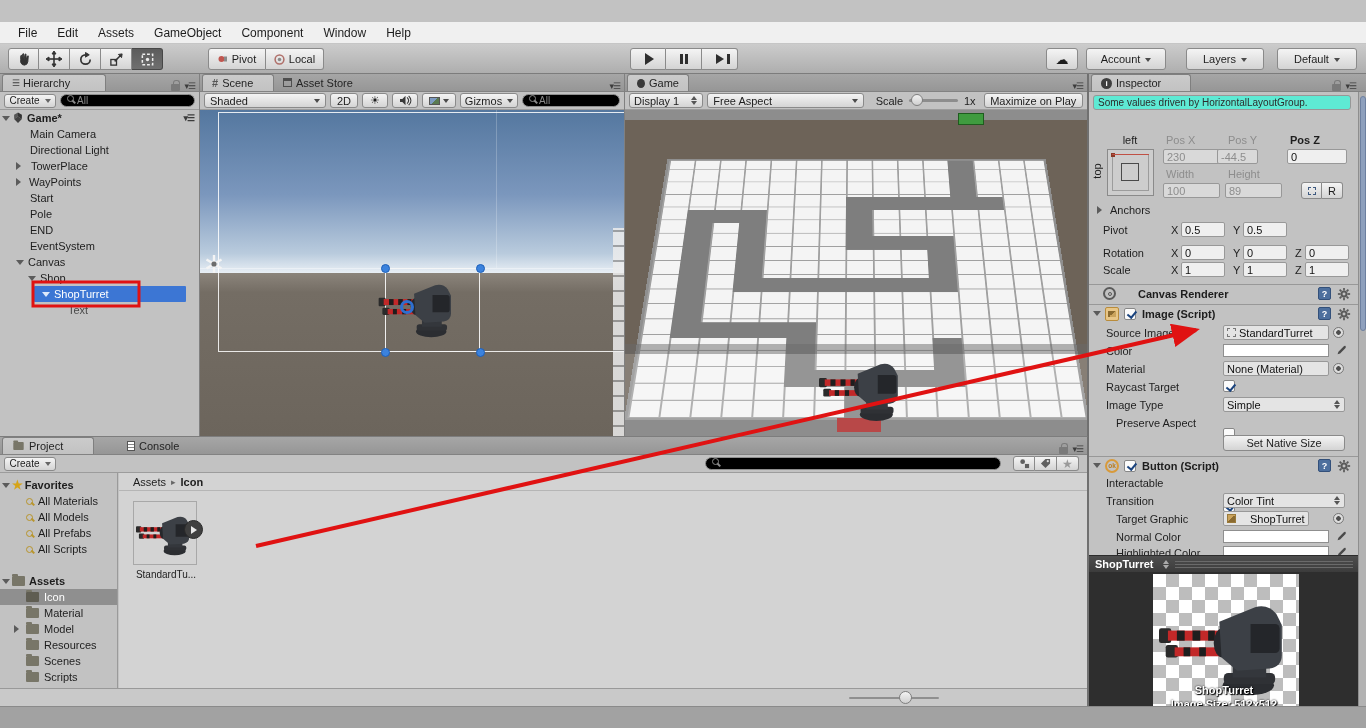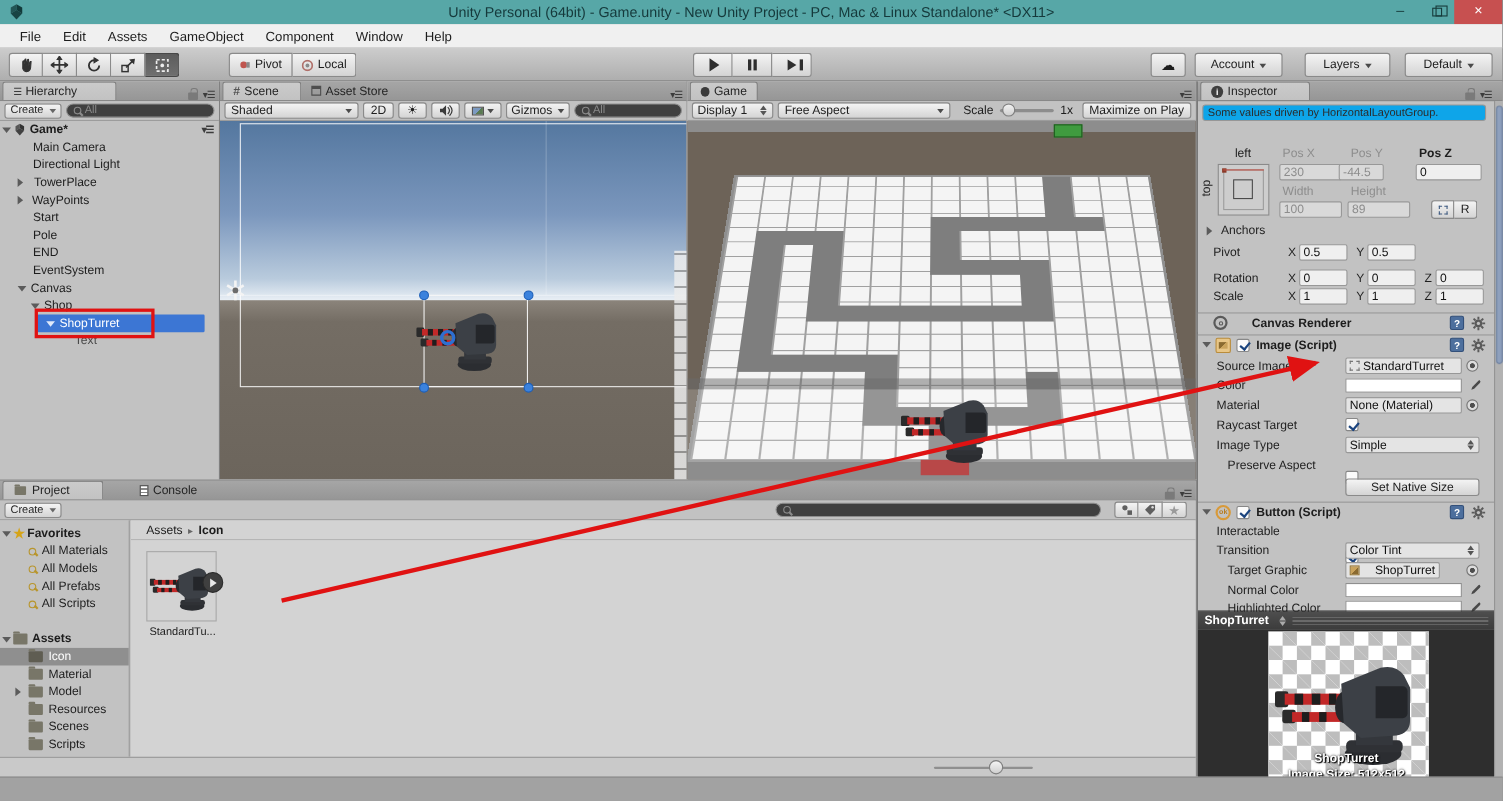--- a/index.html
+++ b/index.html
@@ -26,21 +26,21 @@
   .car{width:0;height:0;border:3px solid transparent;border-top:4px solid #4a4a4a;margin-left:5px;margin-top:4px;}
   .updn{width:7px;height:9px;position:relative;margin-left:5px;flex:none;}
   .updn::before{content:"";position:absolute;top:0;left:0;border:3px solid transparent;border-bottom:4px solid #555;border-top-width:0;}
   .updn::after{content:"";position:absolute;bottom:0;left:0;border:3px solid transparent;border-top:4px solid #555;border-bottom-width:0;}
   
   .tabbar{background:linear-gradient(#a6a6a6,#969696);border-bottom:1px solid #828282;height:18px;display:flex;align-items:flex-end;padding-left:2px;}
   .tab{height:17px;padding:0 9px;font-size:11px;display:inline-flex;align-items:center;gap:4px;color:#242424;}
   .tab.active{background:linear-gradient(#cbcbcb,#c2c2c2);border:1px solid #7f7f7f;border-bottom:none;border-radius:3px 3px 0 0;}
   .panel{border-right:1px solid #808080;background:#c2c2c2;}
   .minibar{height:18px;background:#c2c2c2;border-bottom:1px solid #9c9c9c;display:flex;align-items:center;padding:0 4px;gap:4px;}
-  .search{background:#404040;border:1px solid #8f8f8f;border-radius:8px;height:13px;font-size:10px;color:#8a8a8a;display:flex;align-items:center;padding:0 6px;gap:3px;}
+  .search{background:#000000;border:1px solid #8f8f8f;border-radius:8px;height:13px;font-size:10px;color:#8a8a8a;display:flex;align-items:flex-start;padding:0 6px;gap:3px;}
   .loupe{width:7px;height:7px;border:1.5px solid #8a8a8a;border-radius:50%;position:relative;flex:none;}
   .loupe::after{content:"";position:absolute;width:4px;height:1.5px;background:#8a8a8a;transform:rotate(45deg);right:-3px;bottom:-1px;}
   .loupe.gold{border-color:#b8952c;}.loupe.gold::after{background:#b8952c;}
   .fo{width:0;height:0;border:4px solid transparent;border-left:5px solid #5b5b5b;flex:none;}
   .fo.open{border:4px solid transparent;border-top:5px solid #5b5b5b;margin-top:4px;}
   .row16{height:16px;display:flex;align-items:center;font-size:11px;}
   .menuglyph{font-size:9px;color:#3c3c3c;letter-spacing:-1px;}
   .lock{width:9px;height:7px;background:#7a7a7a;border-radius:1px;position:relative;margin-top:3px;flex:none;}
   .lock::before{content:"";position:absolute;top:-4px;left:1.5px;width:5px;height:4px;border:1.5px solid #7a7a7a;border-bottom:none;border-radius:3px 3px 0 0;}
   
@@ -71,21 +71,21 @@
   #project{left:0;top:436px;width:1088px;height:270px;border-top:1px solid #7d7d7d;border-right:1px solid #707070;background:#c2c2c2;}
   #proj-tree{position:absolute;left:0;top:36px;width:118px;bottom:18px;background:#c2c2c2;border-right:1px solid #9a9a9a;}
   #proj-content{position:absolute;left:119px;top:36px;right:0;bottom:18px;background:#d3d3d3;}
   .sel-gray{background:#8f8f8f;}
   .folder{width:13px;height:10px;background:#787668;border-radius:1px;position:relative;flex:none;}
   .folder::before{content:"";position:absolute;top:-2px;left:0;width:6px;height:2px;background:#787668;border-radius:1px 1px 0 0;}
   #proj-bottom{position:absolute;left:0;bottom:0;right:0;height:18px;background:#c9c9c9;border-top:1px solid #999;}
   
   #inspector{left:1088px;top:74px;width:278px;height:632px;background:#c2c2c2;border-left:1px solid #707070;}
   #insp-body{position:absolute;left:0;top:18px;width:270px;bottom:0;}
-  .helpbox{background:#0ea5e9;border:1px solid #979797;border-radius:3px;font-size:10px;color:#2c2c2c;padding:1px 4px;}
+  .helpbox{background:#5eead4;border:1px solid #979797;border-radius:3px;font-size:10px;color:#2c2c2c;padding:1px 4px;}
   #scrollbar{position:absolute;right:0;top:18px;width:8px;bottom:0;background:#b2b2b2;border-left:1px solid #8e8e8e;}
   #scrollthumb{position:absolute;left:1px;top:4px;width:6px;height:235px;background:#8ea0bd;border:1px solid #6d80a0;border-radius:3px;}
   .prev-dark{background:#2e2e2e;}
   #checker{position:absolute;left:64px;top:478px;width:146px;height:146px;background-color:#fff;
     background-image:linear-gradient(45deg,#bdbdbd 25%,transparent 25%,transparent 75%,#bdbdbd 75%),linear-gradient(45deg,#bdbdbd 25%,transparent 25%,transparent 75%,#bdbdbd 75%);
     background-size:26px 26px;background-position:0 0,13px 13px;}
   .prev-caption{position:absolute;width:270px;text-align:center;color:#fff;font-weight:bold;font-size:11px;text-shadow:0 0 2px #000,1px 1px 1px #000;}
   #statusbar{left:0;top:706px;width:1366px;height:22px;background:#a2a2a2;border-top:1px solid #8a8a8a;}
   
   #annot{left:0;top:0;width:1366px;height:728px;pointer-events:none;z-index:99;}
@@ -145,31 +145,20 @@
     </symbol>
     <symbol id="speaker" viewBox="0 0 16 14">
       <path d="M1 5 h3 l4 -4 v12 l-4 -4 h-3 z" fill="#3a3a3a"></path>
       <path d="M10 3 q4 4 0 8 M12 1 q6 6 0 12" stroke="#3a3a3a" stroke-width="1.4" fill="none"></path>
     </symbol>
   </defs>
 </svg>
 
 <div id="app">
 
-  <div id="titlebar" class="abs flex">
-    <svg class="abs" style="left:7px;top:3px" width="16" height="16" fill="#123a3a">
-        <use href="#ulogo"></use>
-      </svg>
-    <div class="title">Unity Personal (64bit) - Game.unity - New Unity Project - PC, Mac &amp; Linux Standalone* &lt;DX11&gt;</div>
-    <div class="abs winbtn" style="left:1258px;width:30px;">–</div>
-    <div class="abs winbtn" style="left:1292px;width:28px;">
-        <div id="restore-glyph" style="margin:7px auto 0;"></div>
-      </div>
-    <div id="closebtn" class="abs winbtn" style="left:1322px;">×</div>
-  </div>
 
   <div id="menubar" class="abs">
     <div class="menu-item">File</div>
     <div class="menu-item">Edit</div>
     <div class="menu-item">Assets</div>
     <div class="menu-item">GameObject</div>
     <div class="menu-item">Component</div>
     <div class="menu-item">Window</div>
     <div class="menu-item">Help</div>
   </div>

